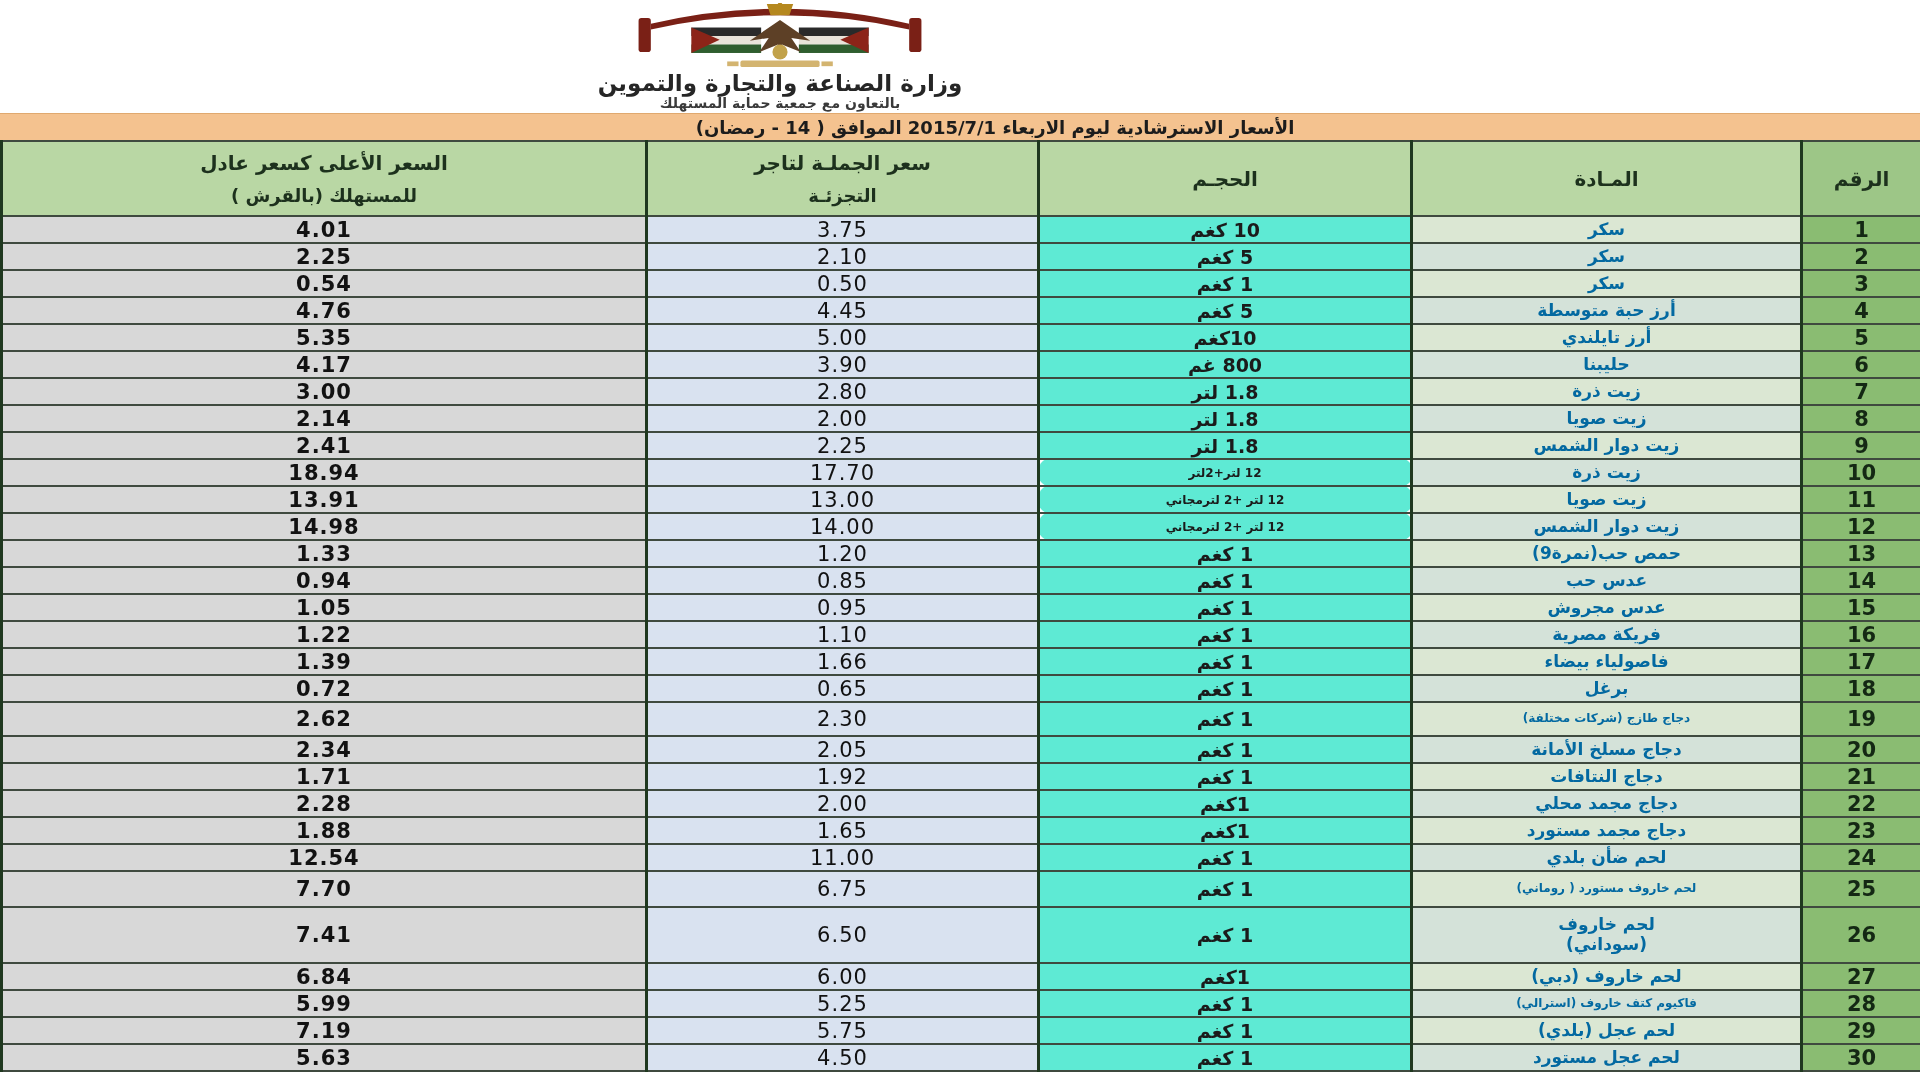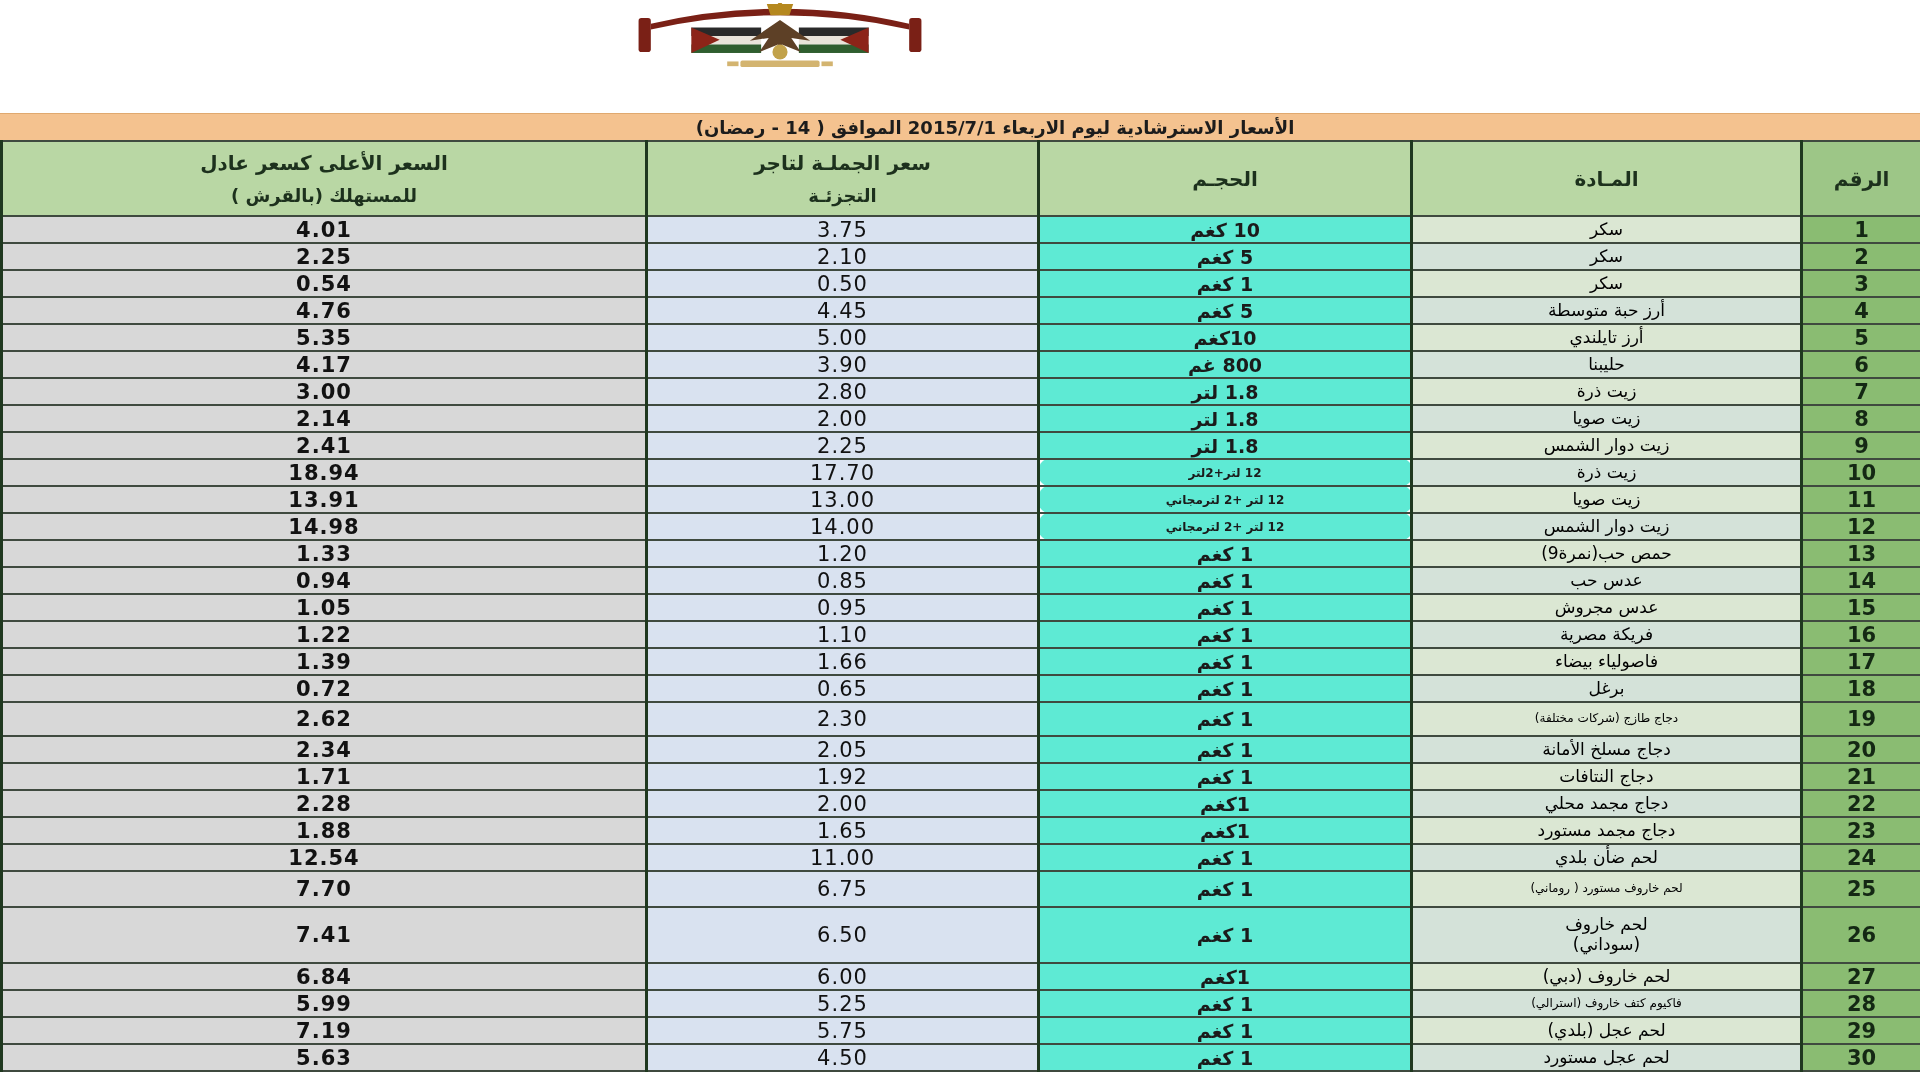--- a/index.html
+++ b/index.html
@@ -31,21 +31,21 @@
     border-top:2px solid #3f4a3f;border-bottom:2px solid #3f4a3f;
     overflow:hidden;
   }
   thead th{
     background:#b9d7a4;height:73px;font-size:20px;font-weight:bold;color:#1d311d;
     border-top:3px solid #1f381f;border-bottom:3px solid #1f381f;
   }
   thead th.h-num{background:#9dc687;}
   thead th .h2{font-size:18px;margin-top:10px;}
   td.c-num{background:#8abc72;font-size:21px;font-weight:bold;color:#142814;}
-  td.c-mat{background:#dbe7d3;font-size:17px;font-weight:normal;color:#000000;white-space:pre-line;line-height:1.15;}
+  td.c-mat{background:#dbe7d3;font-size:17px;font-weight:bold;color:#0369a1;white-space:pre-line;line-height:1.15;}
   tr:nth-child(even) td.c-mat{background:#d4e2d9;}
   td.c-mat.small{font-size:12px;}
   td.c-size{background:#5eead4;font-size:19px;font-weight:bold;color:#1b1b1b;}
   td.c-size.small{font-size:12px;border-radius:10px;}
   td.c-whole{background:#d9e2f0;font-size:21px;font-weight:normal;color:#121212;letter-spacing:1px;}
   td.c-cons{background:#d8d8d8;font-size:21px;font-weight:bold;color:#121212;letter-spacing:1px;}
   td.c-cons{border-right:3px solid #1f381f;}
 </style>
 </head>
 <body>
@@ -73,20 +73,22 @@
       <polygon points="254,26 224,39 254,53" fill="#8c2418"></polygon>
 
       <path d="M160,18 L128,40 L148,37 L138,52 L158,44 L160,58 L162,44 L182,52 L172,37 L192,40 Z" fill="#5d4026"></path>
       <circle cx="160" cy="52" r="8" fill="#c2a24a"></circle>
 
       <rect x="118" y="61" width="84" height="7" rx="2" fill="#d3b470"></rect>
       <rect x="104" y="62" width="12" height="5" fill="#d3b470"></rect>
       <rect x="204" y="62" width="12" height="5" fill="#d3b470"></rect>
     </svg>
   </div>
+  <div class="ministry-line">وزارة الصناعة والتجارة والتموين</div>
+  <div class="coop-line">بالتعاون مع جمعية حماية المستهلك</div>
 </div>
 
 <div class="title-bar">
   <span class="title-text">الأسعار الاسترشادية ليوم الاربعاء 2015/7/1 الموافق ( 14 - رمضان)</span>
 </div>
 
 <table class="price-table">
   <colgroup>
     <col style="width:120px">
     <col style="width:390px">

